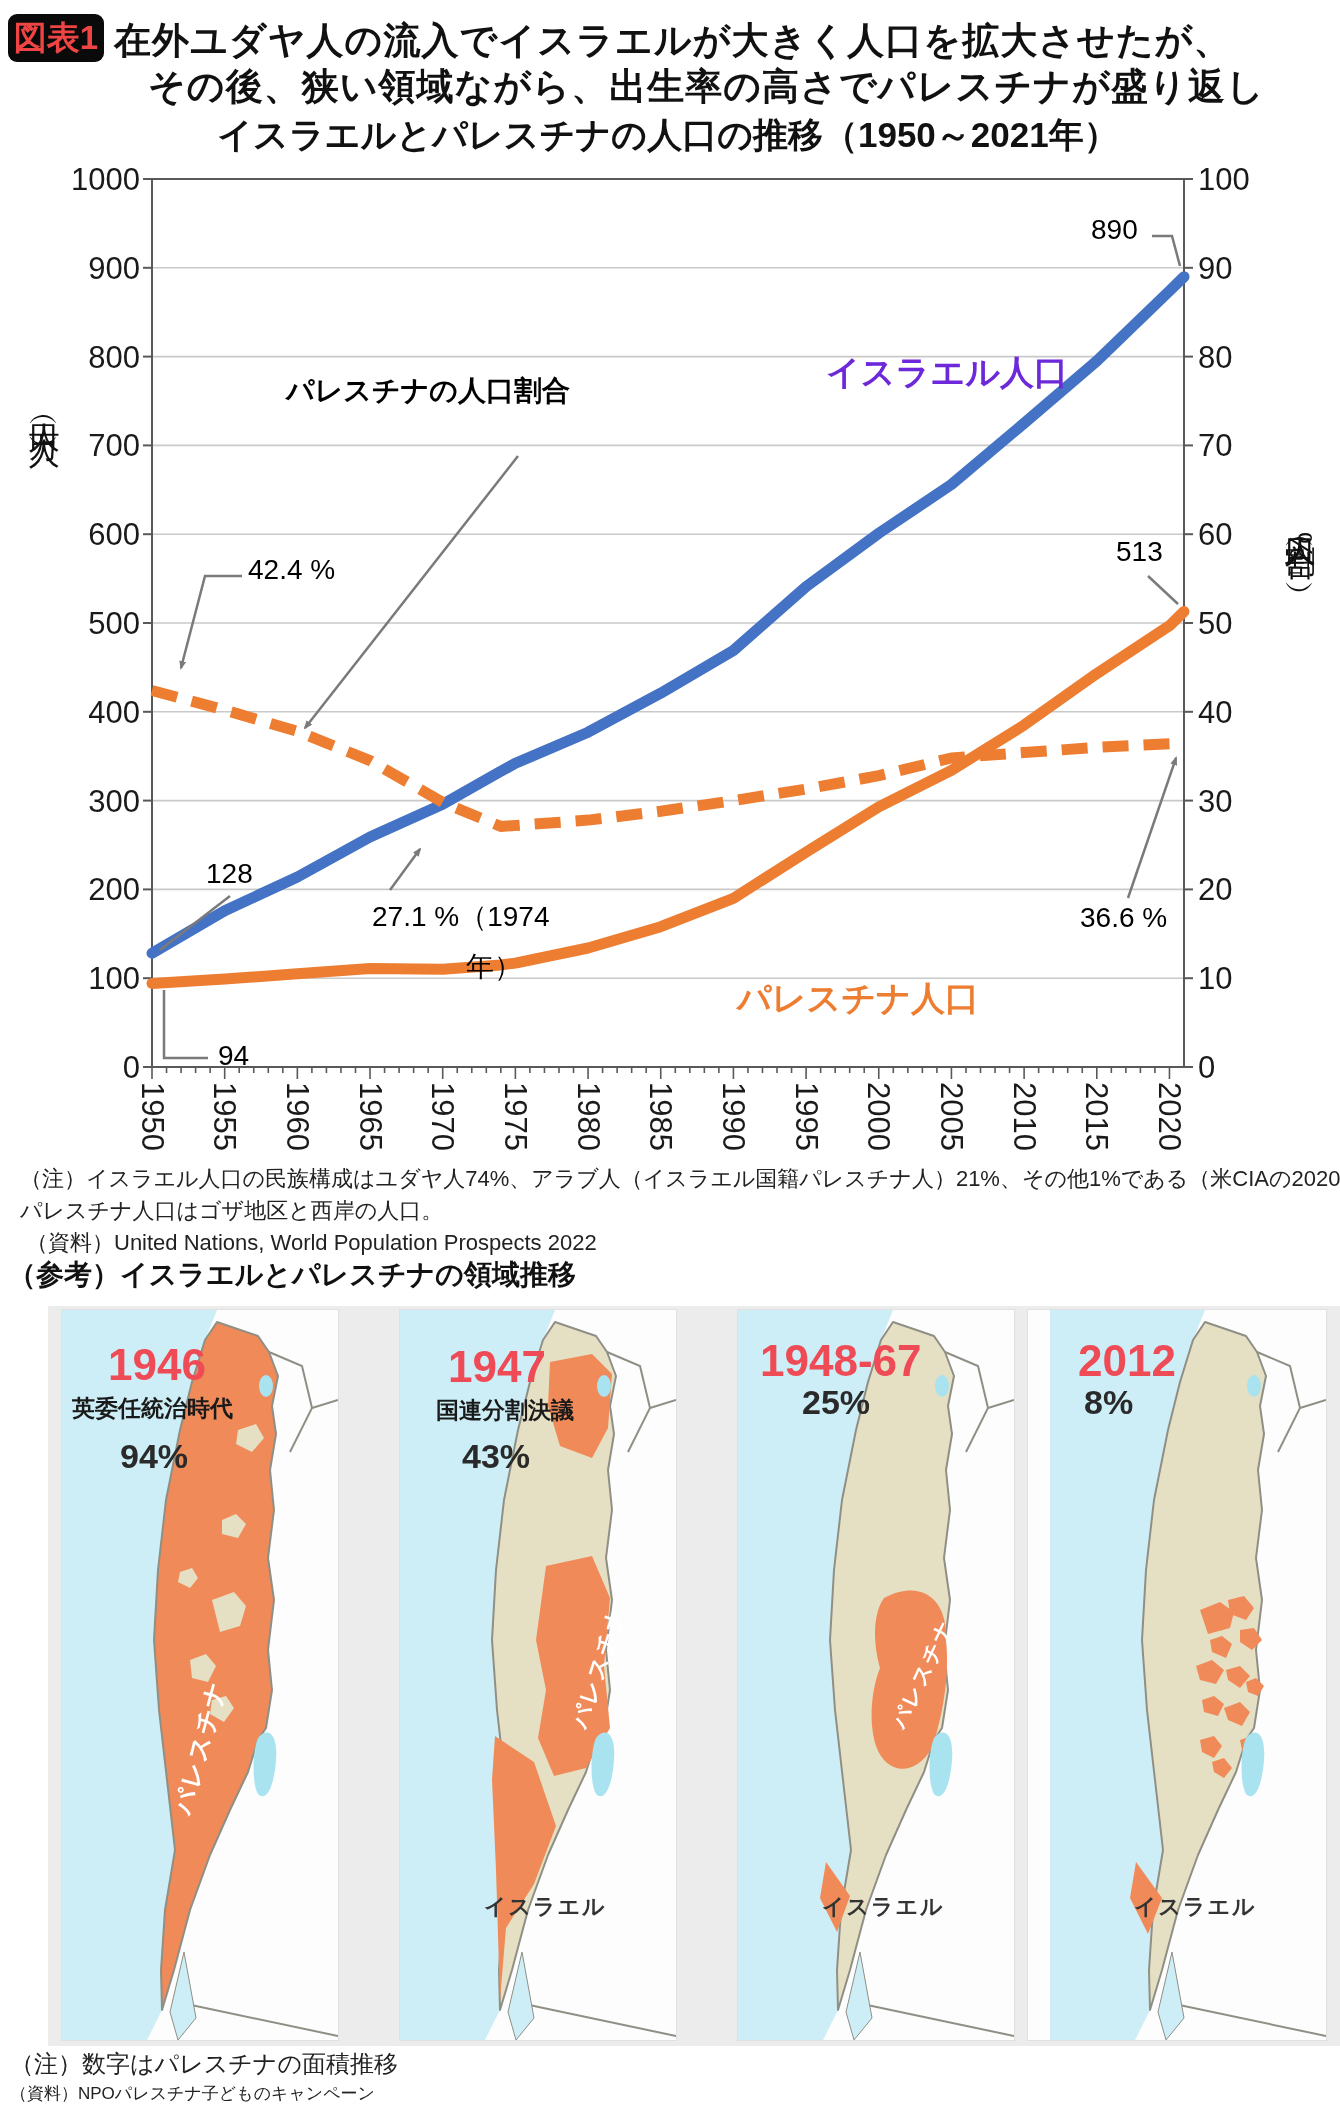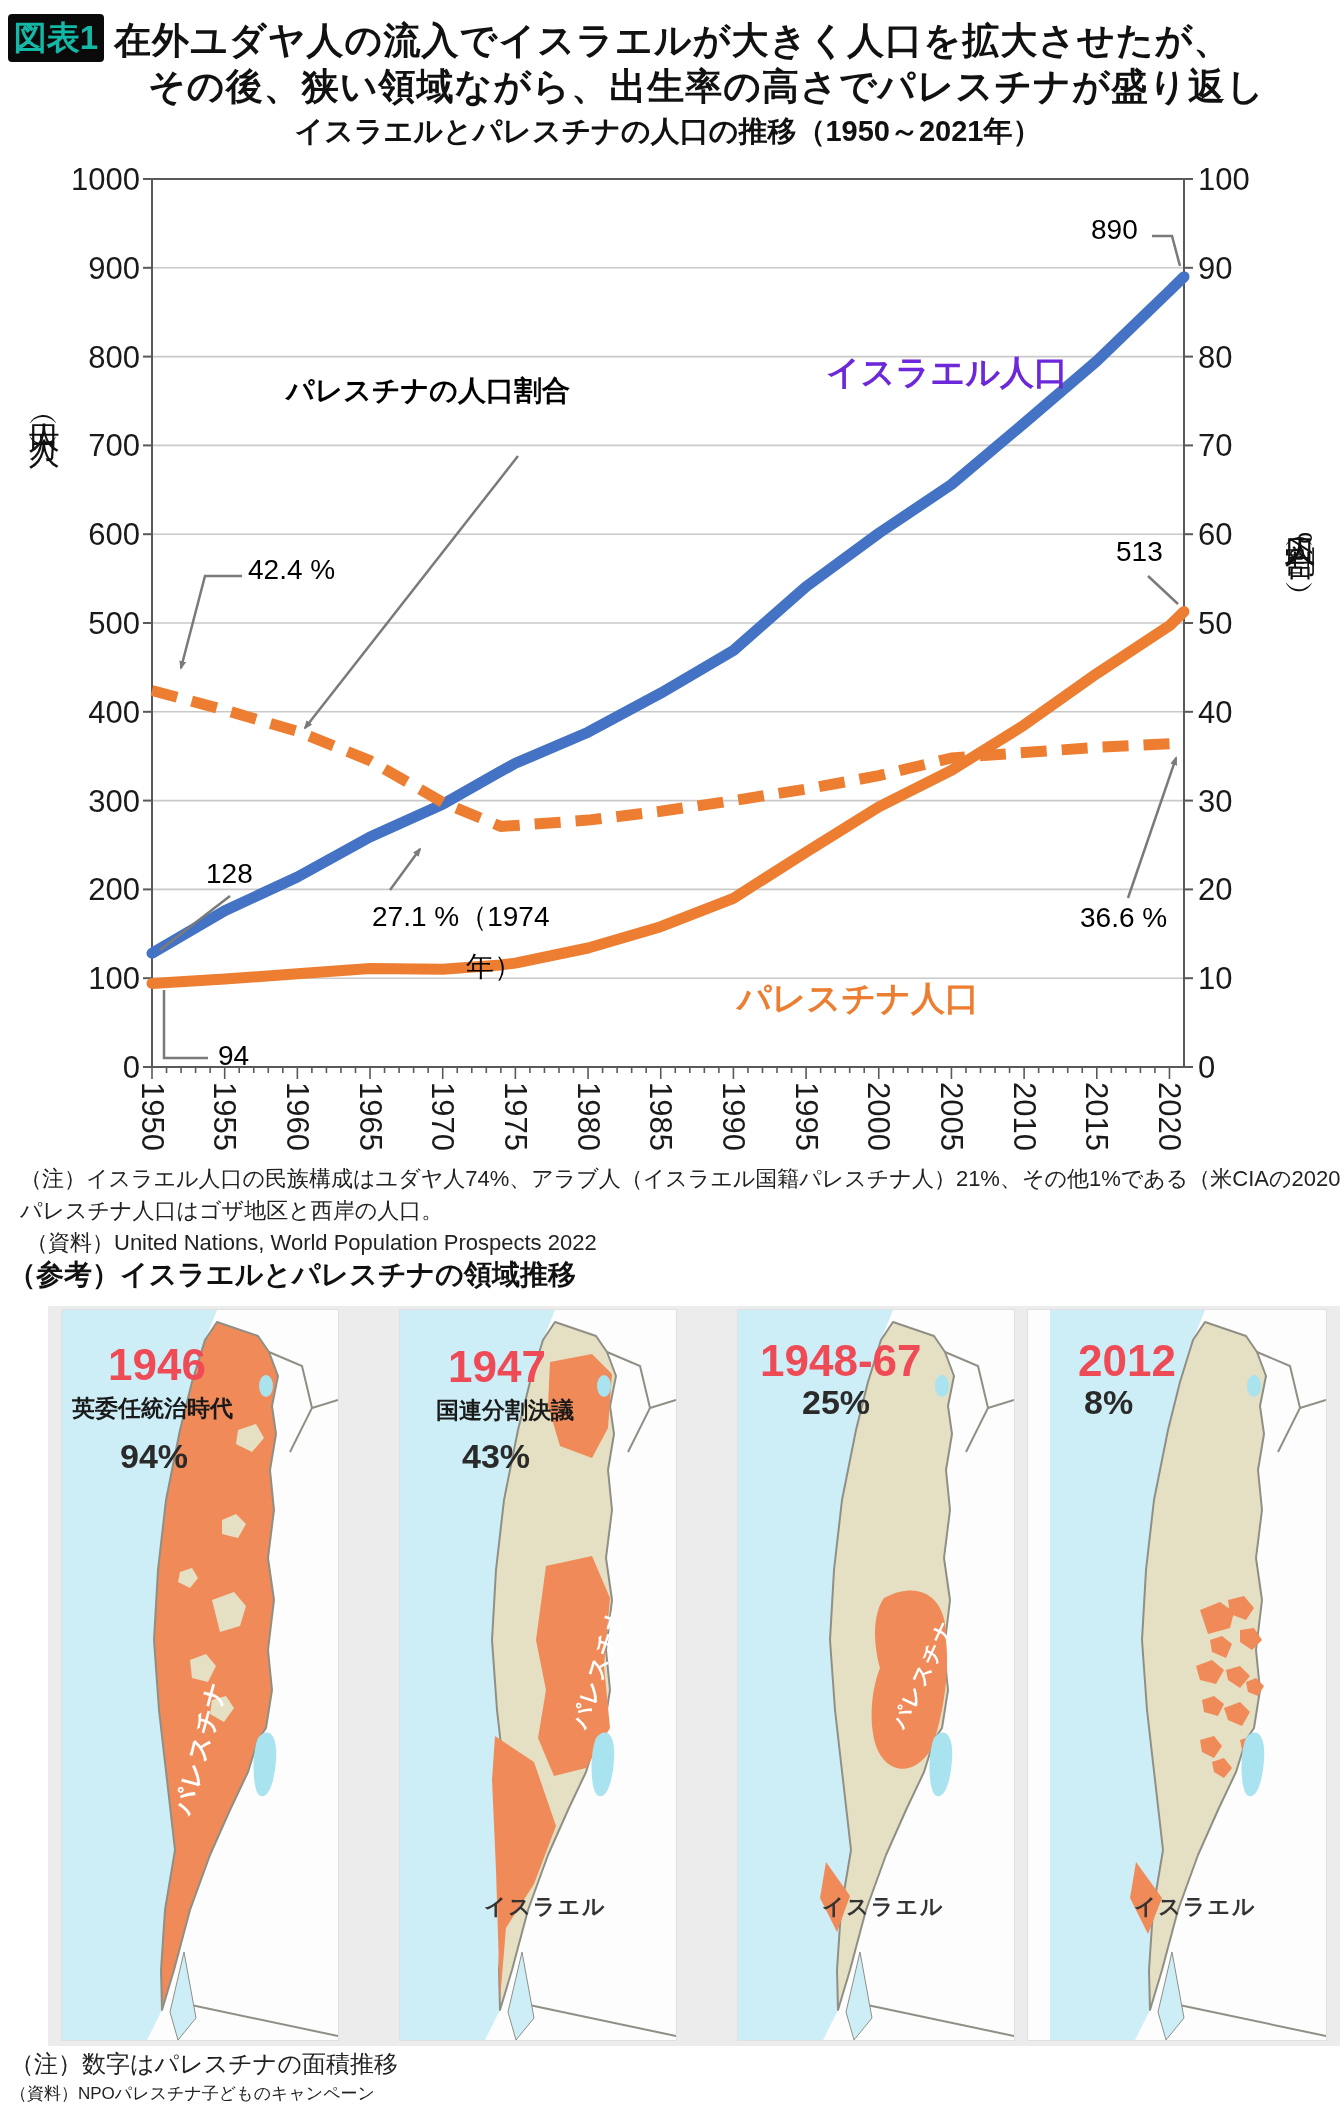--- a/index.html
+++ b/index.html
@@ -1,24 +1,24 @@
 <!DOCTYPE html>
 <html><head>
 <meta charset="utf-8">
 <style>
   html,body{margin:0;padding:0;background:#ffffff;}
   .page{position:relative;width:1340px;height:2116px;background:#fff;overflow:hidden;
         font-family:"Liberation Sans","DejaVu Sans",sans-serif;color:#111;}
   
-  .badge{position:absolute;left:8px;top:14px;width:96px;height:48px;background:#0a0a0a;color:#14b8a6;
-         font-size:33px;font-weight:bold;display:flex;align-items:center;justify-content:center;border-radius:4px;}
+  .badge{position:absolute;left:8px;top:14px;width:96px;height:48px;background:#0a0a0a;color:#ef4444;
+         font-size:33px;font-weight:bold;display:flex;align-items:center;justify-content:center;border-radius:9px;}
   .t1{position:absolute;left:114px;top:16px;font-size:37px;font-weight:bold;letter-spacing:1px;white-space:nowrap;}
   .t2{position:absolute;left:148px;top:62px;font-size:37px;font-weight:bold;letter-spacing:1px;white-space:nowrap;}
   .subtitle{position:absolute;left:152px;top:112px;width:1032px;text-align:center;
-            font-size:29px;font-weight:bold;white-space:nowrap;}
+            font-size:35px;font-weight:bold;white-space:nowrap;}
   
   #chartSvg{position:absolute;left:0;top:0;}
   .axisTitleL{position:absolute;left:26px;top:398px;font-size:31px;line-height:1.15;
               writing-mode:vertical-rl;letter-spacing:4px;}
   .axisTitleR{position:absolute;left:1282px;top:512px;font-size:31px;line-height:1.15;
               writing-mode:vertical-rl;letter-spacing:4px;}
   .ann{position:absolute;font-size:28px;white-space:nowrap;color:#000;}
   .ann2{font-weight:bold;}
   .slabel{position:absolute;font-size:34px;font-weight:bold;white-space:nowrap;}
   

